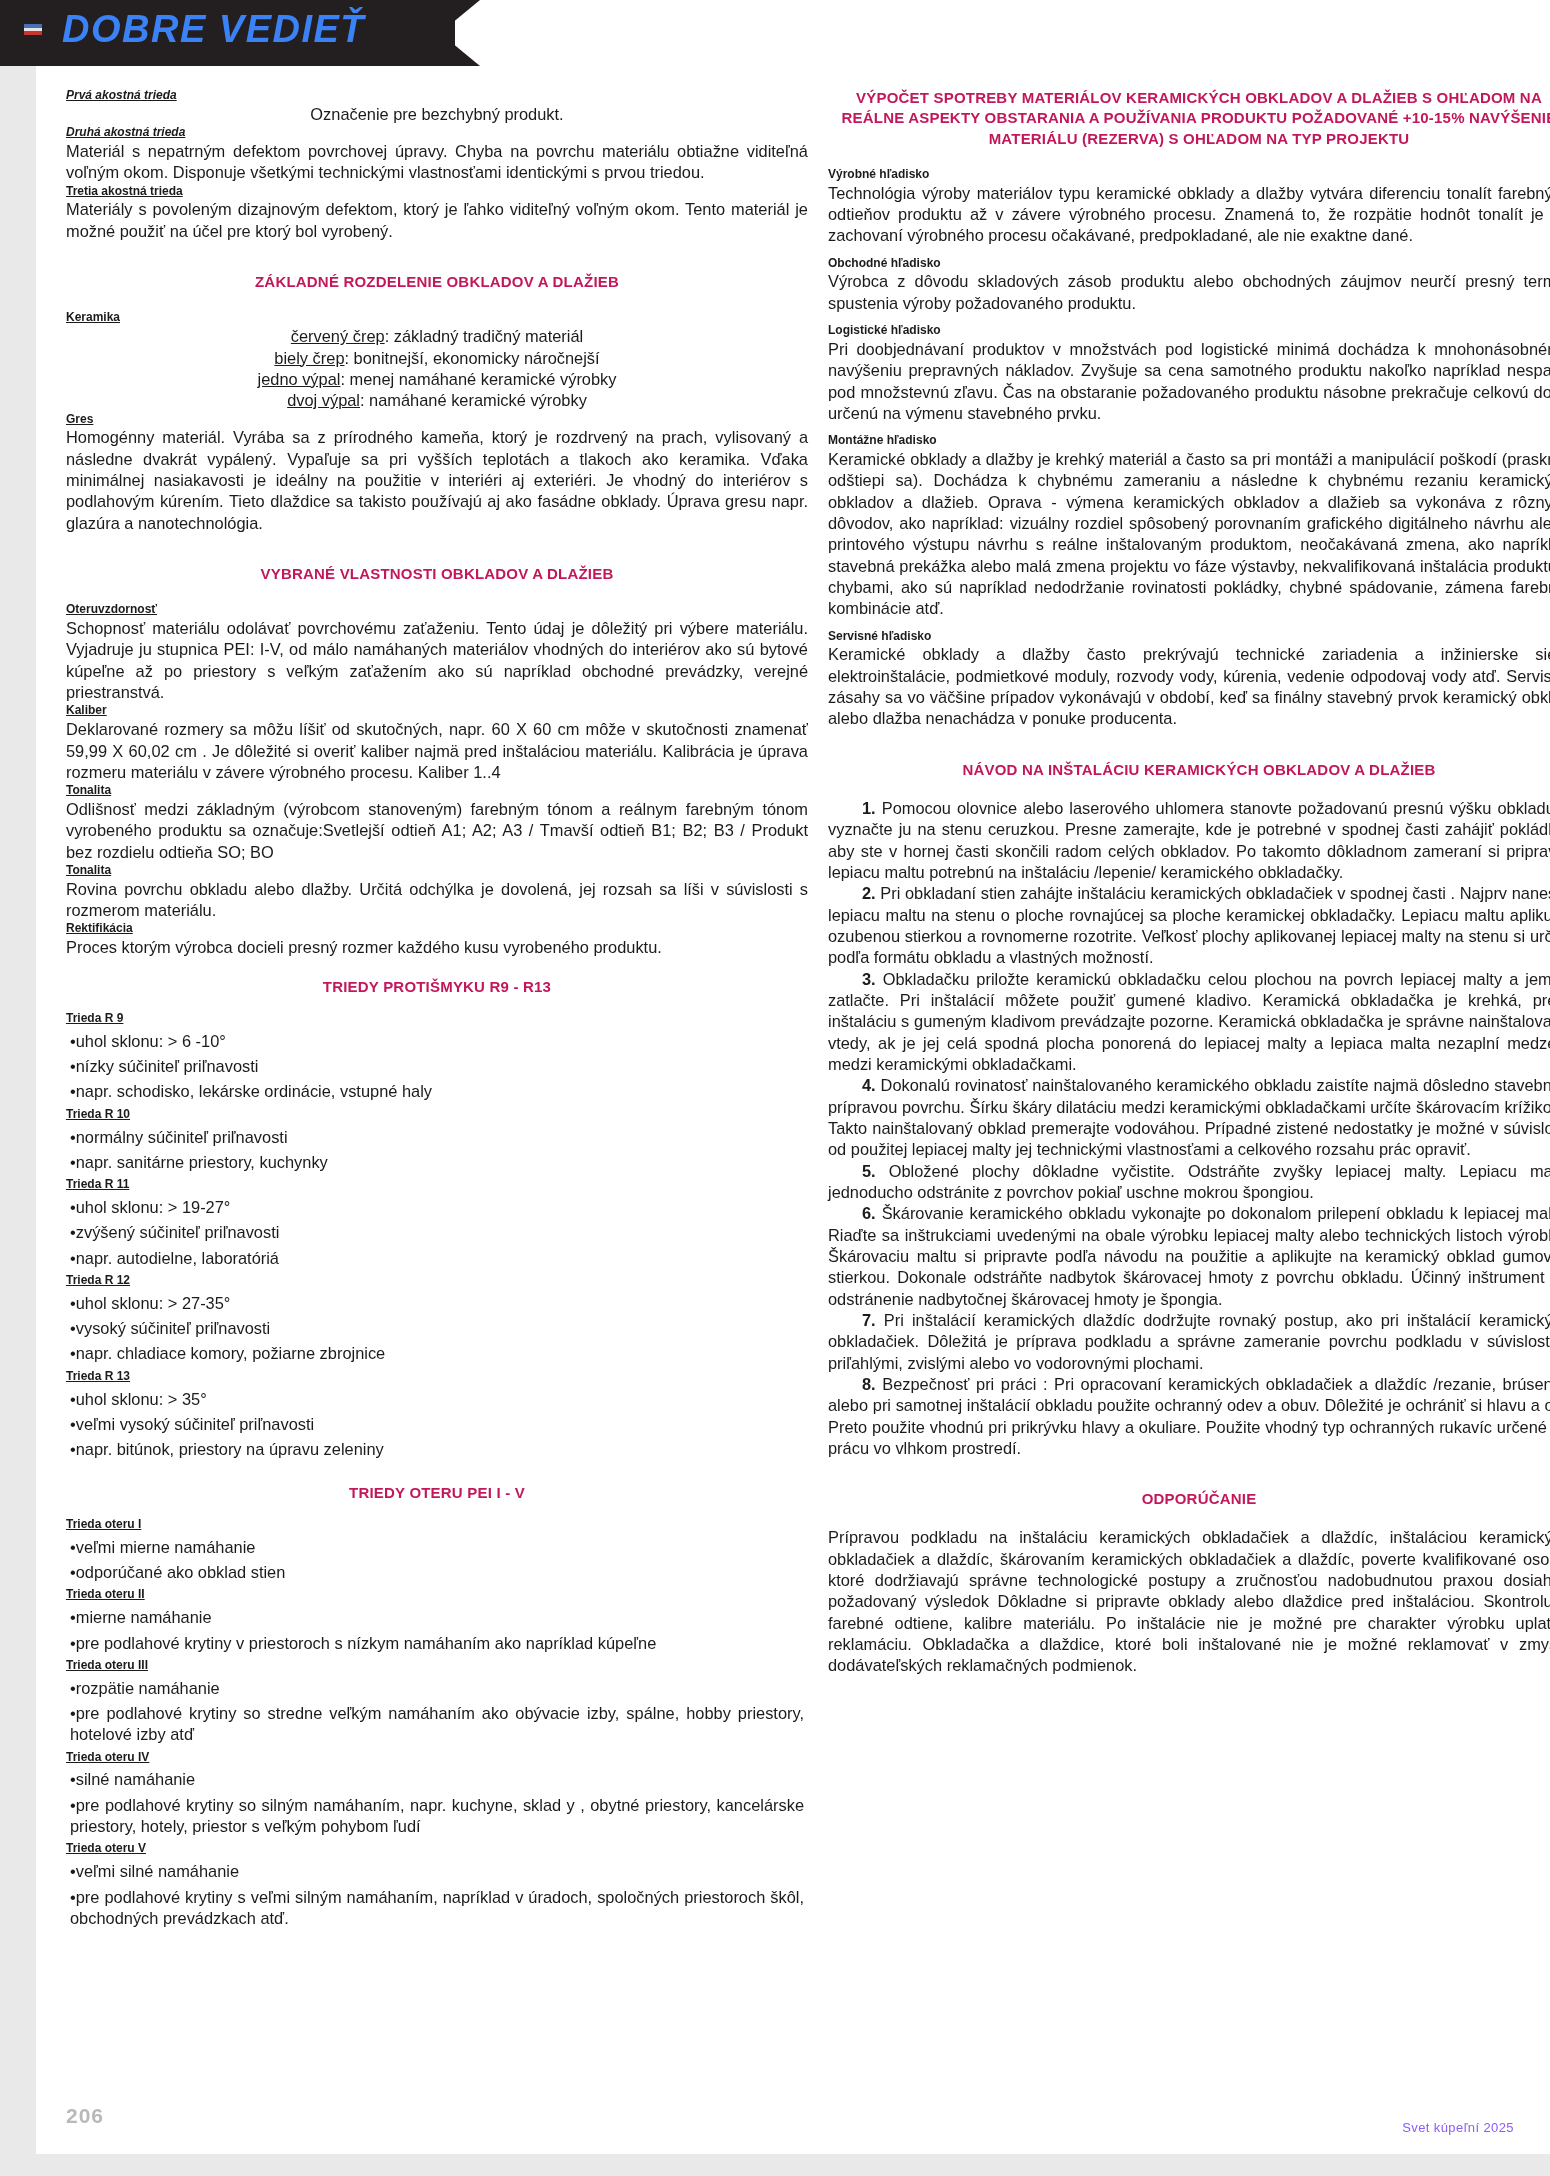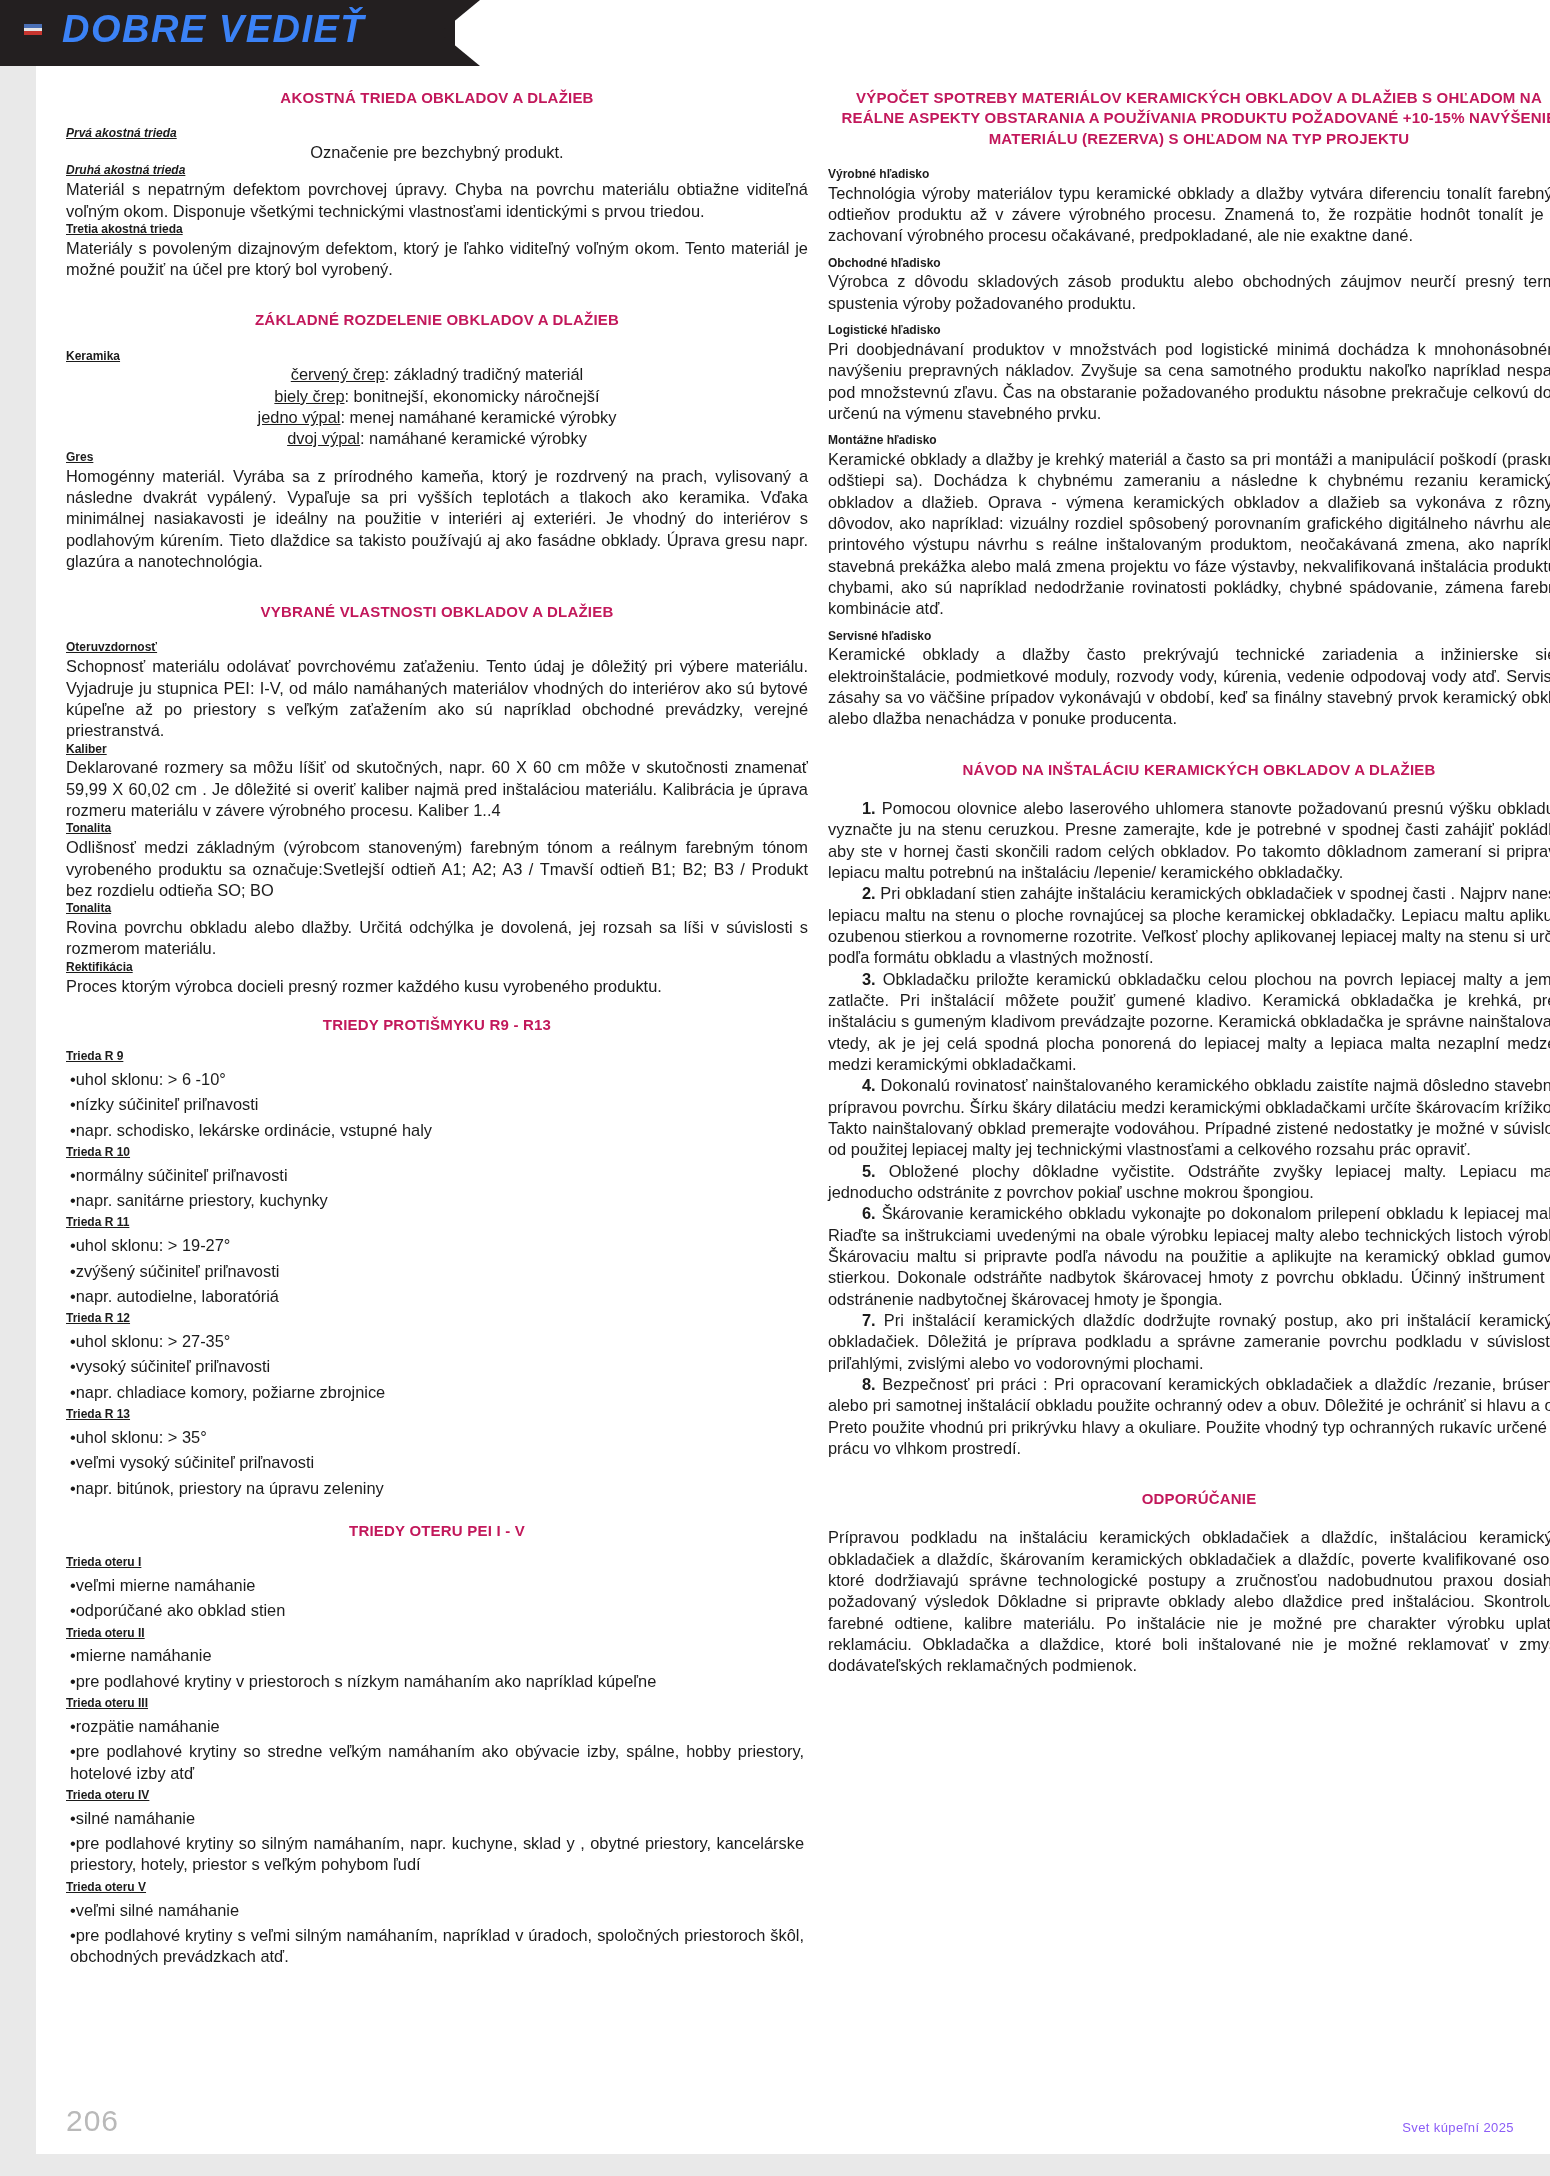--- a/index.html
+++ b/index.html
@@ -80,21 +80,21 @@
   .spacer-l{height:30px;}
   .bullet{
     font-size:16.4px;line-height:1.30;margin:4px;text-align:justify;
   }
   .bullet.plain{text-align:left;}
   .indent-first{text-indent:34px;}
 
   
   .pagenum{
     position:absolute;left:66px;top:2104px;
-    font-size:30px;color:#b9b9b9;font-weight:normal;
+    font-size:21px;color:#b9b9b9;font-weight:bold;
     letter-spacing:1px;
   }
   .footer-right{
     position:absolute;right:36px;top:2120px;
     font-size:13px;color:#8b5cf6;
     letter-spacing:.4px;
   }
 </style>
 </head>
 <body>
@@ -109,21 +109,20 @@
       <i class="fl-1"></i>
         <i class="fl-2"></i>
         <i class="fl-3"></i>
     </div>
   </div>
   <div class="banner-arrow"></div>
   <div class="banner-title">DOBRE VEDIEŤ</div>
 
   <div class="col col-left">
 
-    <div class="sec-head">AKOSTNÁ TRIEDA OBKLADOV A DLAŽIEB</div>
 
     <span class="sub ital">Prvá akostná trieda</span>
     <p class="body plain">Označenie pre bezchybný produkt.</p>
 
     <span class="sub ital">Druhá akostná trieda</span>
     <p class="body">Materiál s nepatrným defektom povrchovej úpravy. Chyba na povrchu materiálu obtiažne viditeľná voľným okom. Disponuje všetkými technickými vlastnosťami identickými s prvou triedou.</p>
 
     <span class="sub">Tretia akostná trieda</span>
     <p class="body">Materiály s povoleným dizajnovým defektom, ktorý je ľahko viditeľný voľným okom. Tento materiál je možné použiť na účel pre ktorý bol vyrobený.</p>
 

